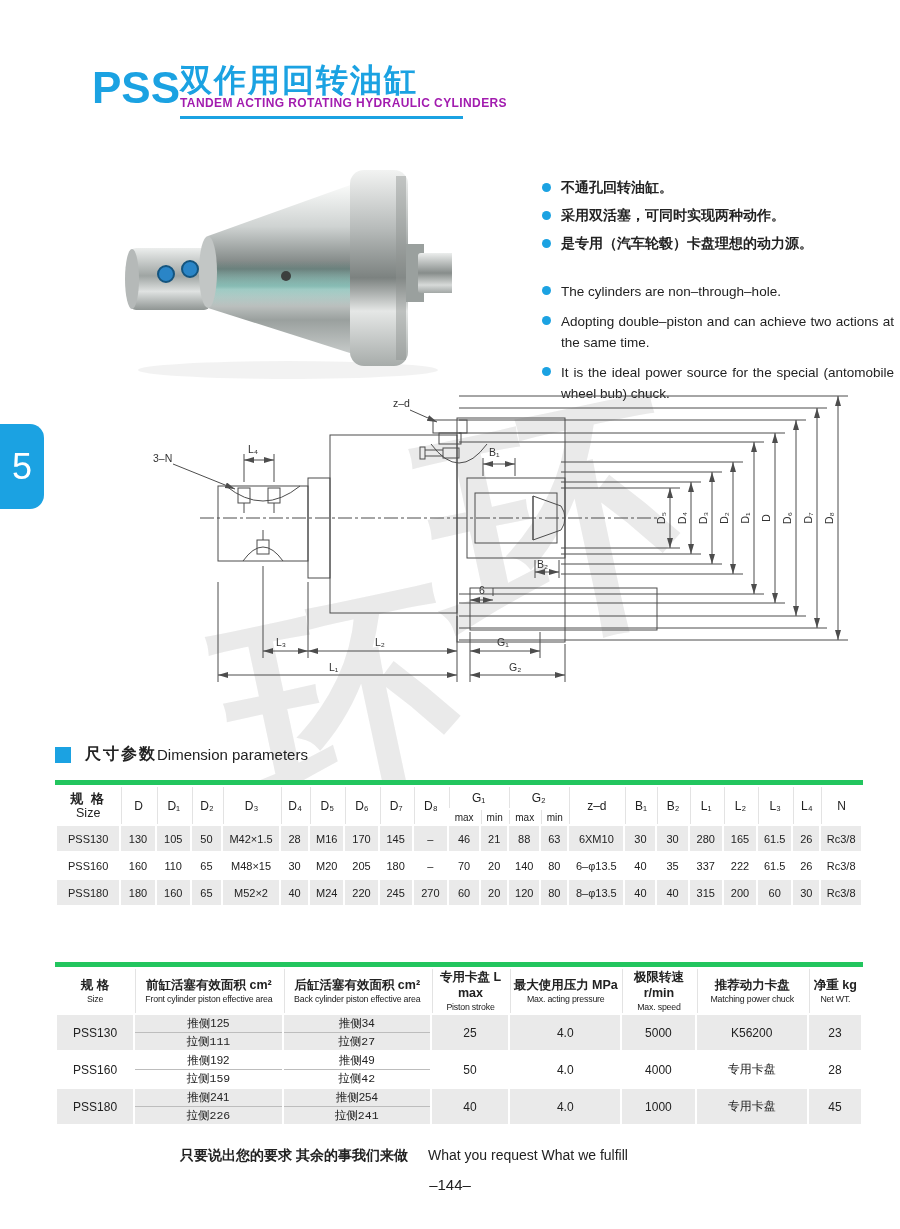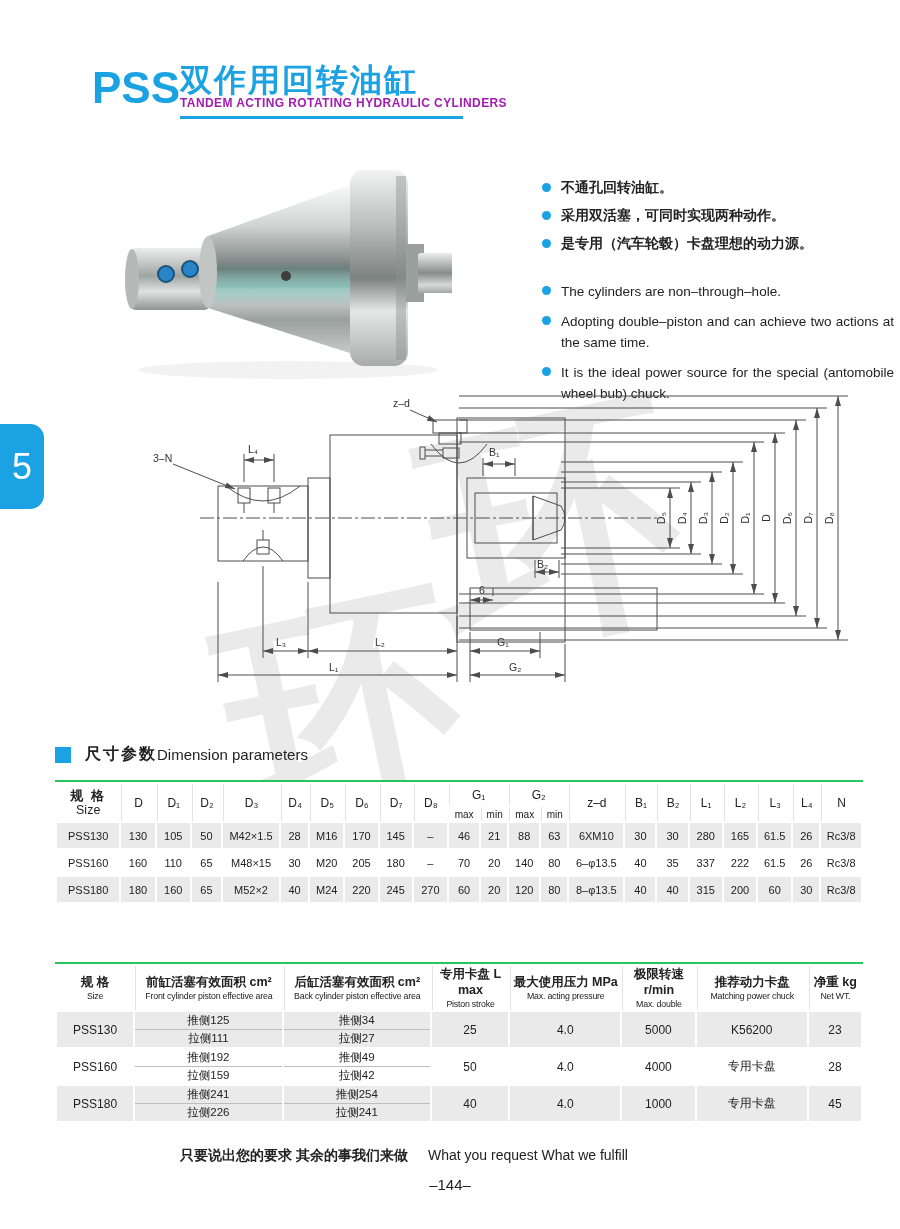--- a/index.html
+++ b/index.html
@@ -41,21 +41,21 @@
   .drawing text{font-family:"Liberation Sans",sans-serif;font-size:10.5px;fill:#333;}
 
   
   .section{left:55px;display:flex;align-items:center;z-index:1;}
   .sec1{top:744px;} .sec2{top:929px;}
   .sec-square{width:16px;height:16px;background:#1ba2e2;margin-right:14px;}
   .sec-zh{font-size:16px;font-weight:bold;letter-spacing:2px;margin-right:0;}
   .sec-en{font-size:15px;}
 
   
-  .tbl-wrap{border-top:2px solid #22c55e;z-index:1;background:#fff;}
+  .tbl-wrap{border-top:5px solid #22c55e;z-index:1;background:#fff;}
   .wrap1{left:55px;top:780px;width:808px;}
   .wrap2{left:55px;top:962px;width:808px;}
   table.tbl{border-collapse:separate;border-spacing:2px;table-layout:fixed;width:808px;}
   .tbl th,.tbl td{padding:0;text-align:center;vertical-align:middle;font-weight:normal;overflow:hidden;}
   .tbl thead th{background:#fff;border-left:1px solid #e3e3e3;}
   .tbl thead tr th:first-child{border-left:none;}
   .row-g td{background:#eaeaea;}
   .row-w td{background:#fff;}
 
   .tbl1 thead th{font-size:12px;}
@@ -64,21 +64,21 @@
   .tbl1 td{font-size:11px;height:25px;}
   .size-th .zh{font-size:13px;font-weight:bold;letter-spacing:2px;line-height:15px;}
   .size-th .en{font-size:12.5px;line-height:14px;}
 
   .tbl2 thead th{height:42px;}
   .tbl2 thead .zh{font-size:12.5px;font-weight:bold;line-height:16px;}
   .tbl2 thead .en{font-size:8.8px;letter-spacing:-.2px;white-space:nowrap;line-height:12px;}
   .tbl2 td{font-size:12px;height:34px;}
   .split{padding:0;}
   .split .half{height:17px;line-height:17px;font-size:11.5px;}
-  .split .half + .half{border-top:1px solid #bdbdbd;}
+  .split .half + .half{border-top:1px solid #bdbdbd;font-family:Liberation Mono, monospace;}
 
   
   .slogan{left:0;top:1147px;width:808px;text-align:center;font-size:14px;z-index:1;}
   .slogan .zh{font-weight:bold;margin-right:20px;}
   .pagenum{left:0;top:1176px;width:900px;text-align:center;font-size:15px;z-index:1;}
 </style>
 </head>
 <body>
 
 <div class="page">
@@ -474,21 +474,21 @@
           <th>
             <div class="zh">专用卡盘 L max</div>
             <div class="en">Piston stroke</div>
           </th>
           <th>
             <div class="zh">最大使用压力 MPa</div>
             <div class="en">Max. acting pressure</div>
           </th>
           <th>
             <div class="zh">极限转速 r/min</div>
-            <div class="en">Max. double</div>
+            <div class="en">Max. speed</div>
           </th>
           <th>
             <div class="zh">推荐动力卡盘</div>
             <div class="en">Matching power chuck</div>
           </th>
           <th>
             <div class="zh">净重 kg</div>
             <div class="en">Net WT.</div>
           </th>
         </tr>

